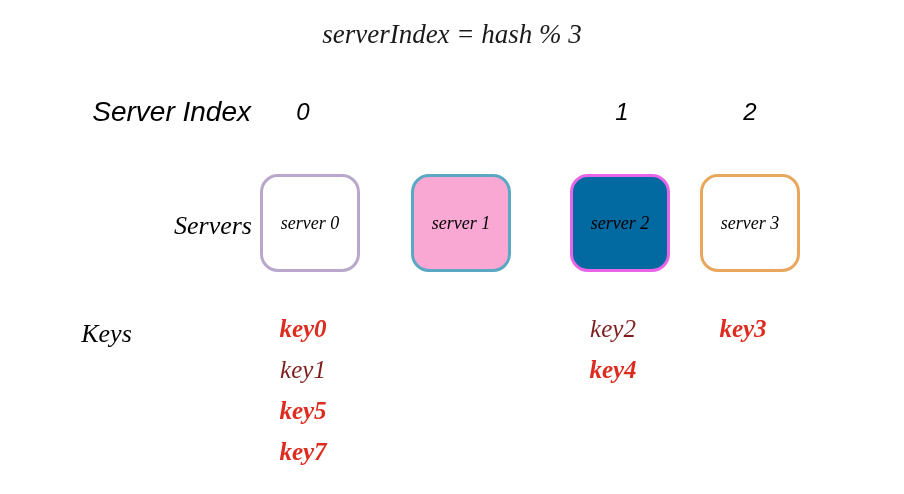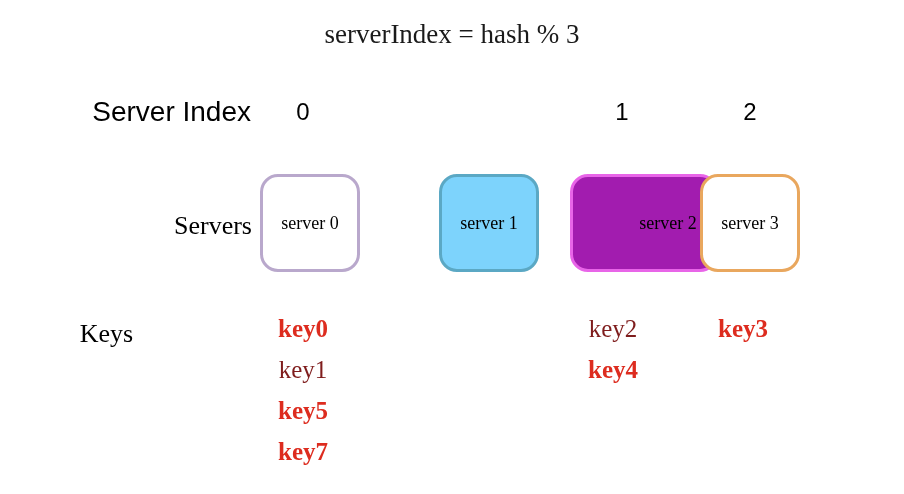--- a/index.html
+++ b/index.html
@@ -12,20 +12,21 @@
     background: #ffffff;
     font-family: "Liberation Serif", serif;
     overflow: hidden;
     position: relative;
     color: #000000;
   }
   #canvas {
     position: relative;
     width: 753px;
     height: 494px;
+    font-style: italic;
   }
 
   
   .title {
     position: absolute;
     top: 16px;
     left: 0;
     width: 904px;
     text-align: center;
     font-family: "Liberation Serif", serif;
@@ -137,24 +138,24 @@
 
   <div id="index-digits">
       <div class="index-digit" style="left: 273px;">0</div>
       <div class="index-digit" style="left: 592px;">1</div>
       <div class="index-digit" style="left: 720px;">2</div>
     </div>
   <div id="server-boxes">
       <div class="server-box" style="left: 260px; border-color: rgb(185, 168, 204); background: rgb(255, 255, 255);">
         <span class="server-text">server 0</span>
       </div>
-      <div class="server-box" style="left: 411px; border-color: rgb(91, 168, 196); background: #7dd3fc; margin-left: 28px;">
+      <div class="server-box" style="left: 411px; border-color: rgb(91, 168, 196); background: #f9a8d4;">
         <span class="server-text">server 1</span>
       </div>
-      <div class="server-box" style="left: 570px; border-color: rgb(232, 101, 232); background: #a21caf; padding-left: 48px;">
+      <div class="server-box" style="left: 570px; border-color: rgb(232, 101, 232); background: #0369a1;">
         <span class="server-text">server 2</span>
       </div>
       <div class="server-box" style="left: 700px; border-color: rgb(233, 167, 94); background: rgb(255, 255, 255);">
         <span class="server-text">server 3</span>
       </div>
     </div>
   <div id="key-columns">
       <div class="key-column" style="left: 223px;">
         <div class="key-item moved">key0</div>
         <div class="key-item">key1</div>

